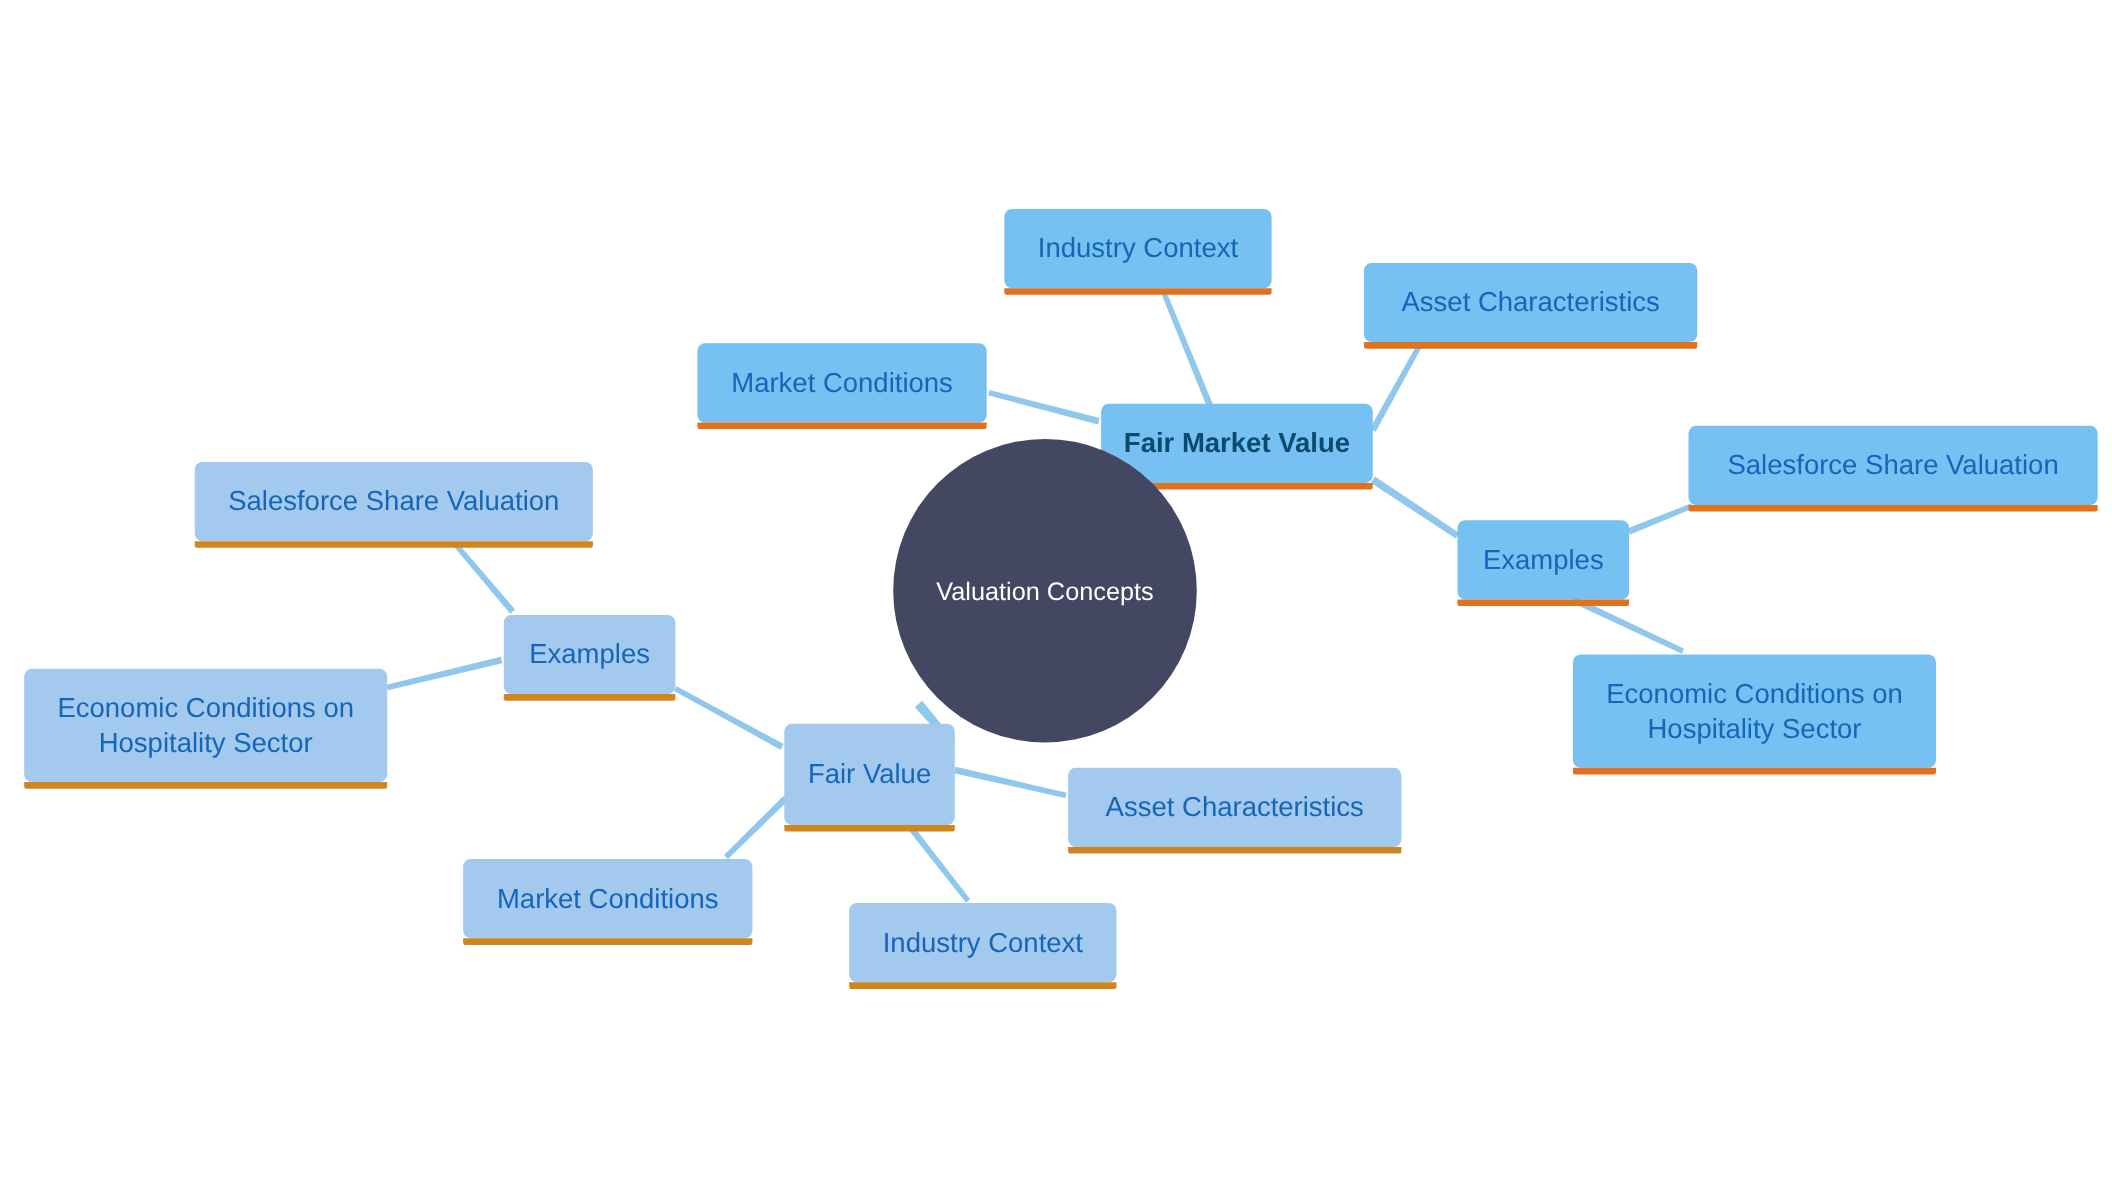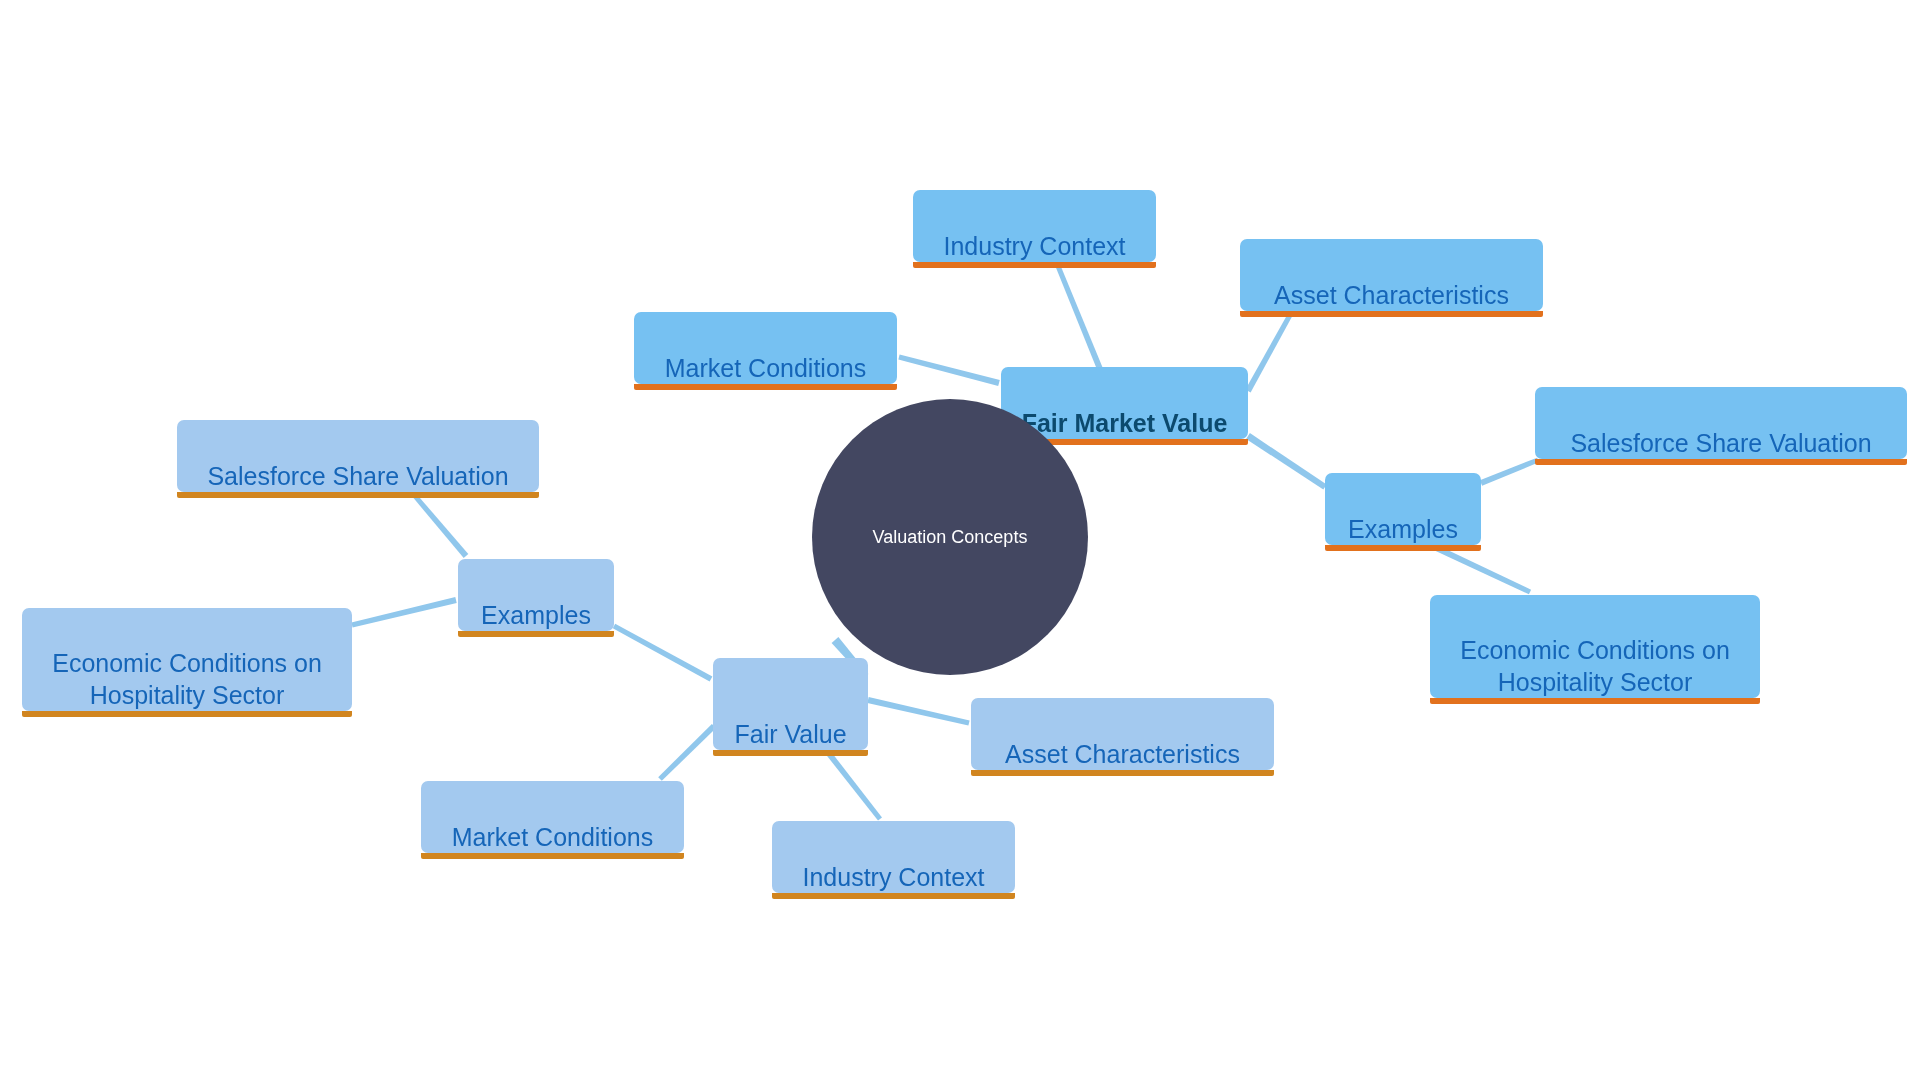--- a/index.html
+++ b/index.html
@@ -19,21 +19,21 @@
     position: absolute;
     left: 0;
     top: 0;
     width: 1920px;
     height: 1080px;
   }
   .node {
     position: absolute;
     box-sizing: border-box;
     display: flex;
-    align-items: flex-end;
+    align-items: center;
     justify-content: center;
     text-align: center;
     border-radius: 7px;
     line-height: 1.28;
     white-space: pre-line;
   }
   .node .node-label {
     display: block;
     width: 100%;
     padding: 0 14px;
@@ -91,16 +91,16 @@
 Hospitality Sector</span><div class="node-accent" style="background: rgb(226, 113, 29);"></div></div>
       <div class="node" style="left: 177px; top: 420px; width: 362px; height: 72px; background: rgb(163, 201, 239); color: rgb(21, 101, 184); font-size: 25px;"><span class="node-label">Salesforce Share Valuation</span><div class="node-accent" style="background: rgb(209, 133, 31);"></div></div>
       <div class="node" style="left: 458px; top: 559px; width: 156px; height: 72px; background: rgb(163, 201, 239); color: rgb(21, 101, 184); font-size: 25px;"><span class="node-label">Examples</span><div class="node-accent" style="background: rgb(209, 133, 31);"></div></div>
       <div class="node" style="left: 22px; top: 608px; width: 330px; height: 103px; background: rgb(163, 201, 239); color: rgb(21, 101, 184); font-size: 25px;"><span class="node-label">Economic Conditions on
 Hospitality Sector</span><div class="node-accent" style="background: rgb(209, 133, 31);"></div></div>
       <div class="node" style="left: 713px; top: 658px; width: 155px; height: 92px; background: rgb(163, 201, 239); color: rgb(21, 101, 184); font-size: 25px;"><span class="node-label">Fair Value</span><div class="node-accent" style="background: rgb(209, 133, 31);"></div></div>
       <div class="node" style="left: 971px; top: 698px; width: 303px; height: 72px; background: rgb(163, 201, 239); color: rgb(21, 101, 184); font-size: 25px;"><span class="node-label">Asset Characteristics</span><div class="node-accent" style="background: rgb(209, 133, 31);"></div></div>
       <div class="node" style="left: 421px; top: 781px; width: 263px; height: 72px; background: rgb(163, 201, 239); color: rgb(21, 101, 184); font-size: 25px;"><span class="node-label">Market Conditions</span><div class="node-accent" style="background: rgb(209, 133, 31);"></div></div>
       <div class="node" style="left: 772px; top: 821px; width: 243px; height: 72px; background: rgb(163, 201, 239); color: rgb(21, 101, 184); font-size: 25px;"><span class="node-label">Industry Context</span><div class="node-accent" style="background: rgb(209, 133, 31);"></div></div>
     </div>
-  <div class="center-node" id="center-node" style="left: 812px; top: 399px; width: 276px; height: 276px; background: rgb(67, 71, 97); color: rgb(255, 255, 255); font-size: 18px;">
+  <div class="center-node" id="center-node" style="left: 812px; top: 399px; width: 276px; height: 276px; background: rgb(67, 71, 97); color: rgb(255, 255, 255); font-size: 23px;">
     <span class="center-label">Valuation Concepts</span>
   </div>
 </div>
 
 </body></html>

